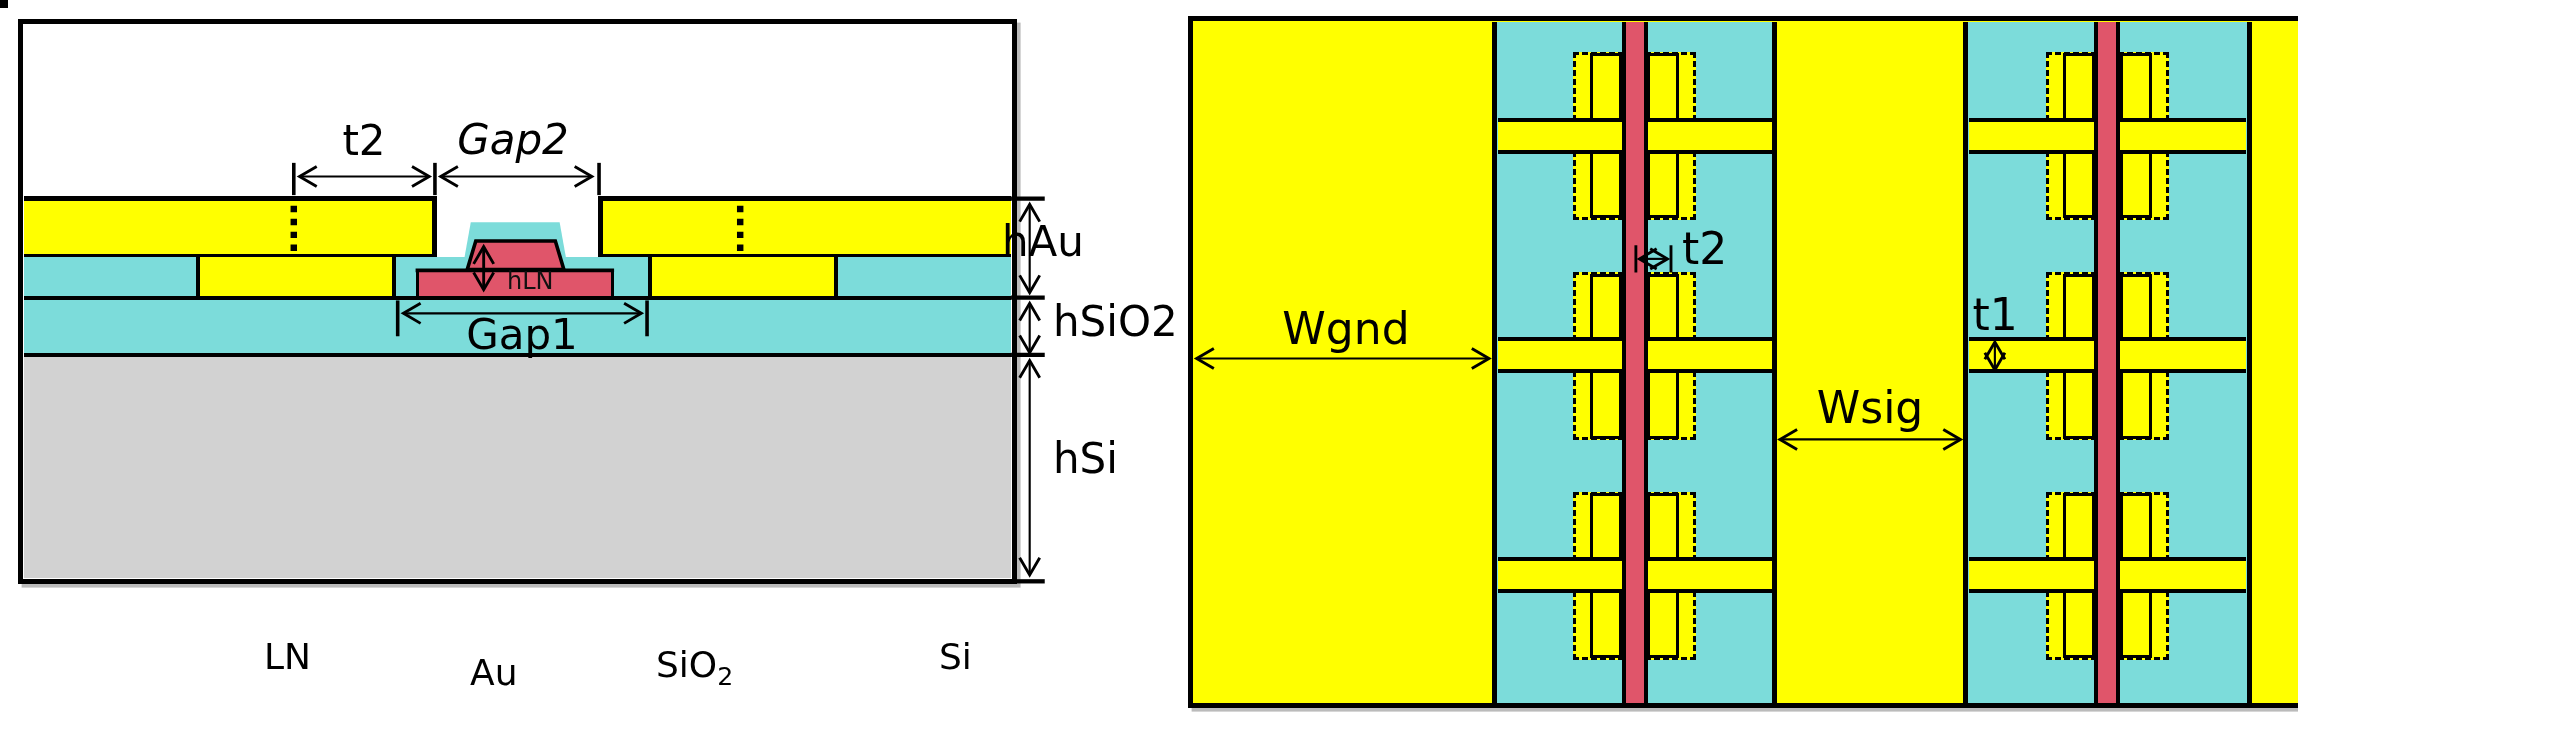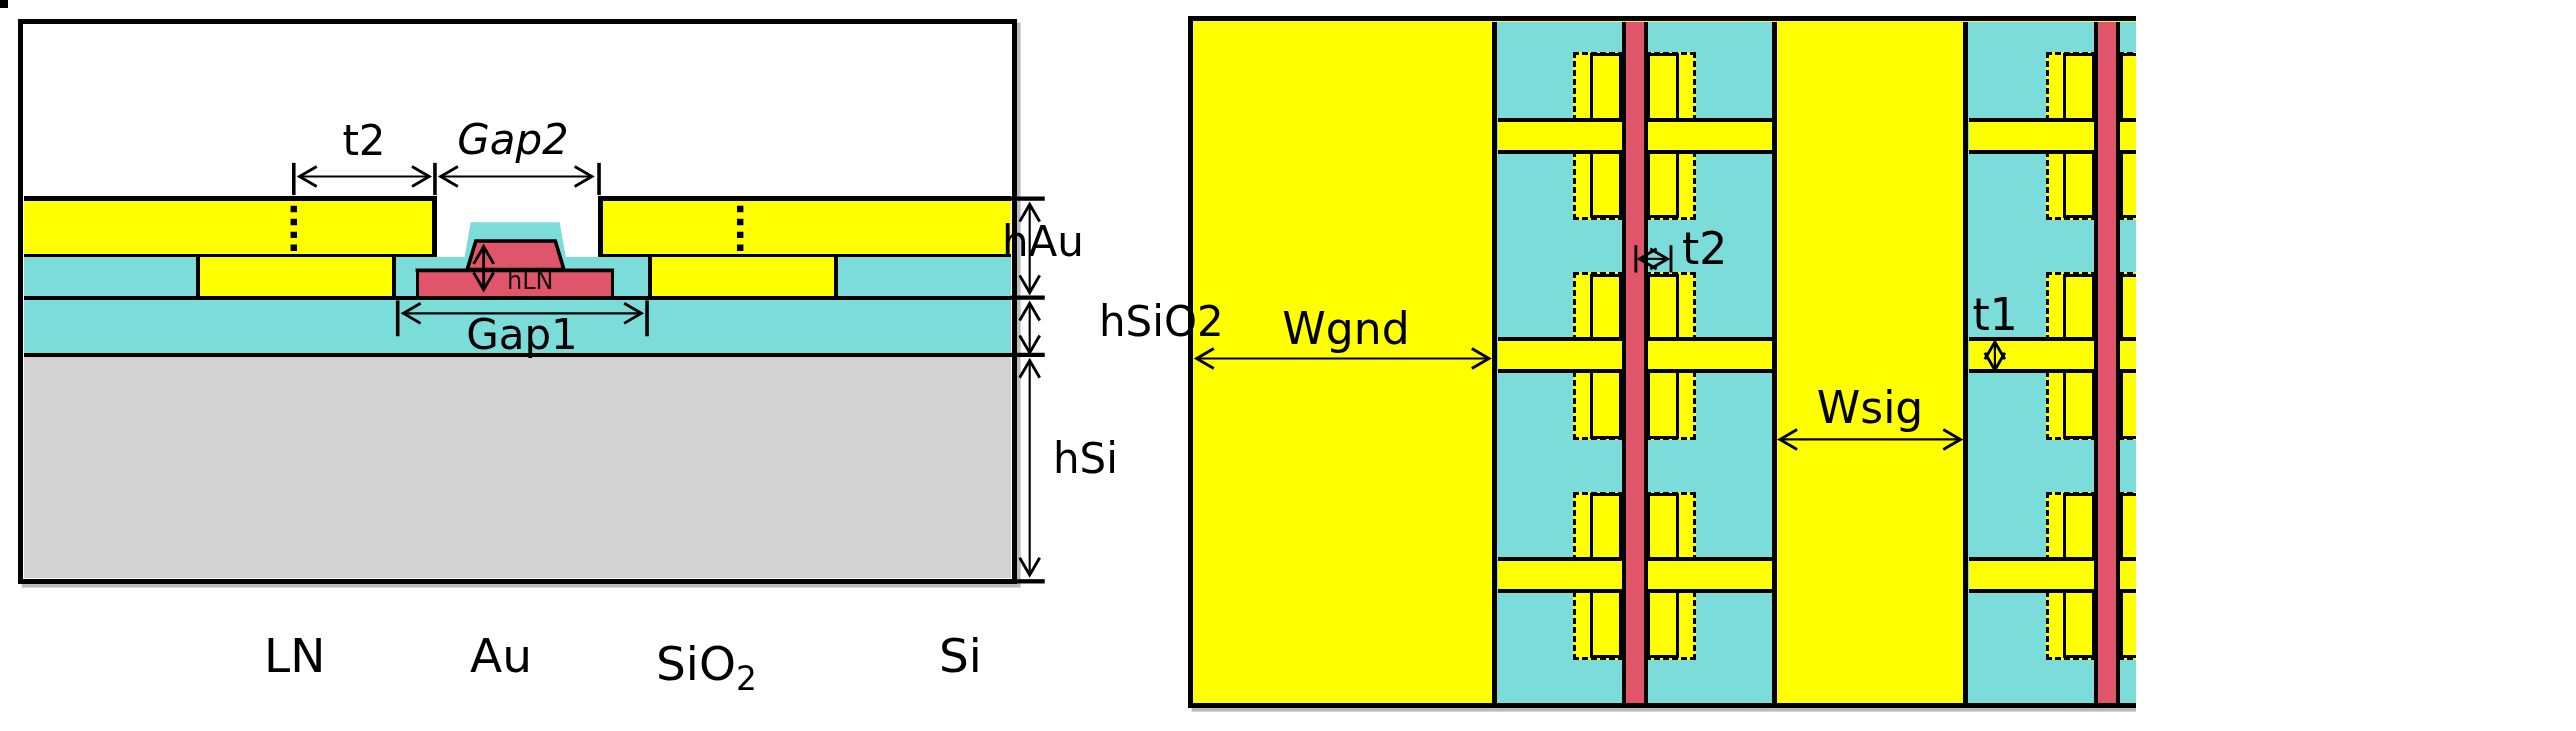--- a/index.html
+++ b/index.html
@@ -2,33 +2,33 @@
 <html style="--ln: #E0556A; --au: #FFFF00; --sio2: #7CDCDA; --si: #D2D2D2; --outline: #000000; --background: #FFFFFF;font-size:11.5px"><head>
 <meta charset="utf-8">
 <title>Modulator electrode schematic</title>
 <style>
   :root{
     --ln:#E0556A; --au:#FFFF00; --sio2:#7CDCDA; --si:#D2D2D2;
     --outline:#000000; --background:#FFFFFF; --shadow:#BBBBBB;
   }
   html,body{margin:0;padding:0;background:var(--background);}
   .canvas{
-    position:relative; width:2136px; height:732px; overflow:hidden;
+    position:relative; width:2298px; height:732px; overflow:hidden;
     background:var(--background);
     font-family:"DejaVu Sans","Liberation Sans",sans-serif;
     color:#000;
   }
   .abs{position:absolute; box-sizing:border-box;}
   .lbl{position:absolute; white-space:nowrap; line-height:1; z-index:20;
        font-size:42px; color:#000;}
   .lbl.center{transform:translate(-50%,-50%);}
   .lbl.leftmid{transform:translate(0,-50%);}
   .lbl.small{font-size:24px;}
   .lbl.tv{font-size:44px;}
-  .lbl.legend-text{font-size:47px;}
+  .lbl.legend-text{font-size:36px;}
   sub{font-size:0.7em;}
   .swatch{position:absolute; box-sizing:border-box; border:4.3px solid var(--outline);}
   svg.overlay{position:absolute; left:0; top:0; z-index:10; pointer-events:none;}
 </style>
 </head>
 <body>
 
 <div class="canvas">
 
   <div class="abs" style="left:18px; top:18.6px; width:999px; height:565px;
@@ -56,28 +56,28 @@
   <div class="abs" style="left:24px; top:300px; width:987px; height:57px; background:var(--sio2);
               border-bottom:4.3px solid var(--outline);"></div>
 
   <div class="abs" style="left:24px; top:357px; width:987px; height:221px; background:var(--si);"></div>
 
   <div class="lbl center" style="left:364px; top:141px;">t2</div>
   <div class="lbl center" style="left:513px; top:140px;font-style:italic;">Gap2</div>
   <div class="lbl small" style="left:507px; top:269px; color:#111;">hLN</div>
   <div class="lbl center" style="left:522px; top:335px;">Gap1</div>
   <div class="lbl leftmid" style="left:1002px; top:242px;">hAu</div>
-  <div class="lbl leftmid" style="left:1053px; top:322px;margin-left:46px;">hSiO2</div>
+  <div class="lbl leftmid" style="left:1053px; top:322px;">hSiO2</div>
   <div class="lbl leftmid" style="left:1053px; top:459px;">hSi</div>
 
   <div class="swatch" style="background:#E0556A"></div>
   <div class="lbl legend-text leftmid" style="left:264px; top:660px;"><span>LN</span><sub></sub></div>
 
   <div class="swatch" style="background:#FFFF00"></div>
-  <div class="lbl legend-text leftmid" style="left:470px; top:660px;"><span>Au</span><sub></sub></div>
+  <div class="lbl legend-text leftmid" style="left:470px; top:676px;"><span>Au</span><sub></sub></div>
 
   <div class="swatch" style="background:#7CDCDA"></div>
   <div class="lbl legend-text leftmid" style="left:656px; top:668px;"><span>SiO</span><sub>2</sub></div>
 
   <div class="swatch" style="background:#D2D2D2"></div>
   <div class="lbl legend-text leftmid" style="left:939px; top:660px;"><span>Si</span><sub></sub></div>
 
   <div class="abs" style="left:1188px; top:16px; width:1376px; height:692px;
               border:5.7px solid var(--outline); background:var(--au);
               box-shadow:3.6px 3.6px 0 var(--shadow);"></div>

